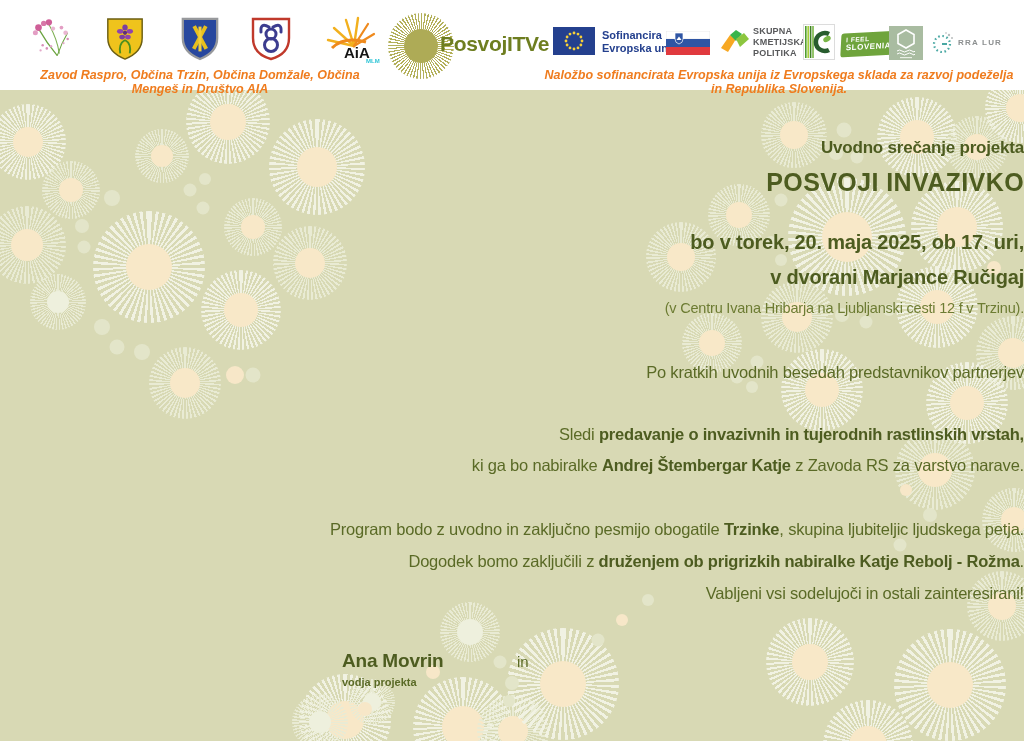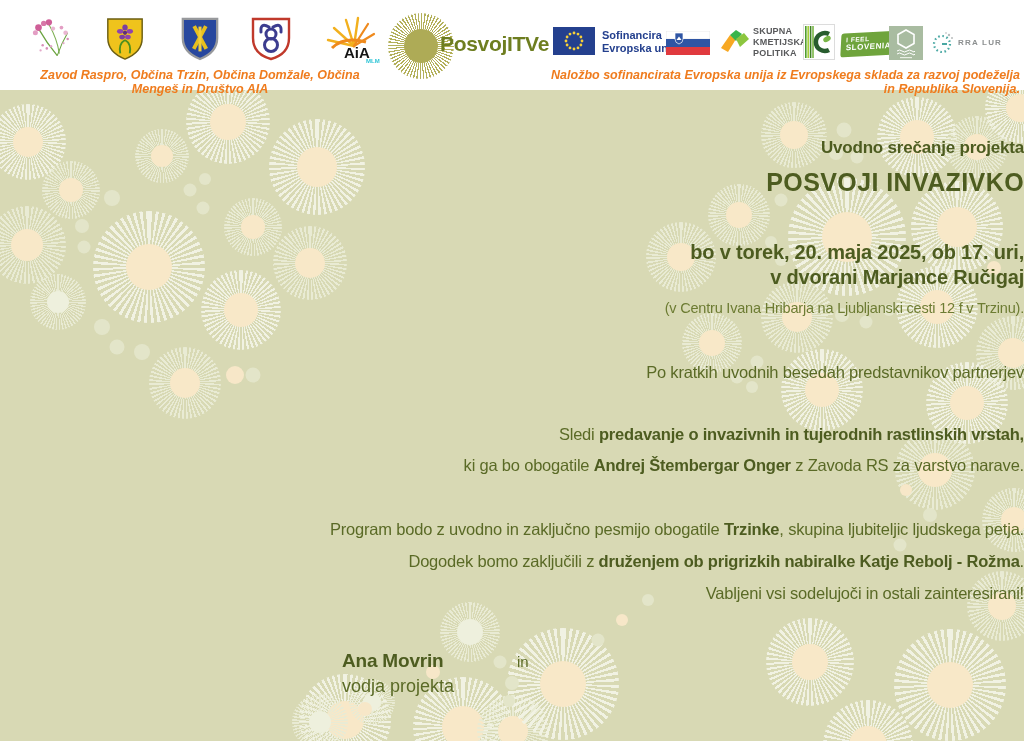--- a/index.html
+++ b/index.html
@@ -17,21 +17,21 @@
   *{margin:0;padding:0;box-sizing:border-box;}
   html,body{width:1024px;height:741px;}
   body{font-family:"Liberation Sans","DejaVu Sans",sans-serif;background:#fff;overflow:hidden;}
   .page{position:relative;width:1024px;height:741px;overflow:hidden;}
 
   
   .header{position:absolute;left:0;top:0;width:1024px;height:90px;background:#ffffff;z-index:5;}
   .logo{position:absolute;}
   .caption{position:absolute;top:68px;font-size:12.5px;font-style:italic;color:var(--orange);font-weight:600;letter-spacing:0;}
   .caption-left{left:18px;width:364px;text-align:center;}
-  .caption-right{left:538px;width:482px;text-align:right;}
+  .caption-right{left:538px;width:482px;text-align:center;}
 
   .posvoj-burst{position:absolute;left:388px;top:13px;width:66px;height:66px;border-radius:50%;
     background:repeating-conic-gradient(#b3b05a 0deg 2.6deg, transparent 2.6deg 6deg);}
   .posvoj-burst::after{content:"";position:absolute;left:50%;top:50%;transform:translate(-50%,-50%);
     width:34px;height:34px;border-radius:50%;background:#aeab56;}
   .posvoj-text{position:absolute;left:440px;top:32px;font-size:21px;font-weight:700;color:#6e7e20;letter-spacing:-0.3px;}
 
   .eu-text{position:absolute;left:602px;top:29px;font-size:11px;line-height:13px;font-weight:700;color:#24408e;}
   .skp-text{position:absolute;left:753px;top:26px;font-size:9px;line-height:11px;font-weight:600;color:#58595b;letter-spacing:0.2px;}
   .ifeel{position:absolute;left:841px;top:32px;width:58px;height:24px;background:#6fa43c;border-radius:3px;
@@ -49,31 +49,31 @@
   .burst::after{content:"";position:absolute;left:50%;top:50%;transform:translate(-50%,-50%);
     width:var(--c);height:var(--c);border-radius:50%;background:var(--core);}
   .burst.p::after{background:#eef0dd;}
   .dot{position:absolute;border-radius:50%;background:var(--dot);transform:translate(-50%,-50%);}
   .dot.cream{background:var(--dot-cream);}
 
   .line{position:absolute;left:0;right:0;text-align:right;color:var(--text-green);letter-spacing:-0.2px;}
   .intro{top:48px;font-size:17px;font-weight:700;color:var(--dark-green);}
   .title{top:78px;font-size:25px;font-weight:700;color:var(--dark-green);letter-spacing:0.4px;}
   .website{top:112px;font-size:14px;color:var(--pale-green);}
-  .dateline{top:141px;font-size:20px;font-weight:700;color:var(--dark-green);margin-top:10px;}
+  .dateline{top:141px;font-size:20px;font-weight:700;color:var(--dark-green);}
   .venueline{top:176px;font-size:20px;font-weight:700;color:var(--dark-green);}
   .addressline{top:210px;font-size:14.5px;color:var(--pale-green);}
   .para{font-size:16.5px;}
   .p1a{top:273px;margin-left:24px;} .p1b{top:304px;} .p1c{top:335px;} .p1d{top:366px;}
   .p2a{top:430px;} .p2b{top:462px;} .p2c{top:494px;}
   .b{font-weight:700;color:var(--dark-green);}
 
   .sig{position:absolute;color:var(--dark-green);}
   .sig .name{font-size:19px;font-weight:700;letter-spacing:-0.2px;}
-  .sig .role{font-size:18px;font-weight:400;color:var(--text-green);margin-top:4px;}
+  .sig .role{font-size:11px;font-weight:700;color:var(--text-green);margin-top:4px;}
   .sig-left{left:342px;top:560px;}
   .sig-right{left:608px;top:560px;}
   .sig-conj{position:absolute;left:517px;top:563px;font-size:15px;color:var(--text-green);}
 </style>
 </head>
 <body>
 
 <div class="page">
 
   <div class="header">
@@ -302,21 +302,21 @@
     </div>
 
     <div class="line intro">Uvodno srečanje projekta</div>
     <div class="line title">POSVOJI INVAZIVKO</div>
     <div class="line dateline">bo v torek, 20. maja 2025, ob 17. uri,</div>
     <div class="line venueline">v dvorani Marjance Ručigaj</div>
     <div class="line addressline">(v Centru Ivana Hribarja na Ljubljanski cesti 12 f v Trzinu).</div>
 
     <div class="line para p1a"><span>Po kratkih uvodnih besedah predstavnikov partnerjev</span></div>
     <div class="line para p1c"><span>Sledi </span><span class="b">predavanje o invazivnih in tujerodnih rastlinskih vrstah,</span></div>
-    <div class="line para p1d"><span>ki ga bo obogatile </span><span class="b">Andrej Štembergar Onger</span><span> z Zavoda RS za varstvo narave.</span></div>
+    <div class="line para p1d"><span>ki ga bo nabiralke </span><span class="b">Andrej Štembergar Katje</span><span> z Zavoda RS za varstvo narave.</span></div>
 
     <div class="line para p2b"><span>Dogodek bomo zaključili z </span><span class="b">druženjem ob prigrizkih nabiralke Katje Rebolj - Rožma</span><span>.</span></div>
     <div class="line para p2a"><span>Program bodo z uvodno in zaključno pesmijo obogatile </span><span class="b">Trzinke</span><span>, skupina ljubiteljic ljudskega petja.</span></div>
     <div class="line para p2c"><span>Vabljeni vsi sodelujoči in ostali zainteresirani!</span></div>
 
     <div class="sig sig-left">
       <div class="name">Ana Movrin</div>
       <div class="role">vodja projekta</div>
     </div>
     <div class="sig-conj">in</div>

